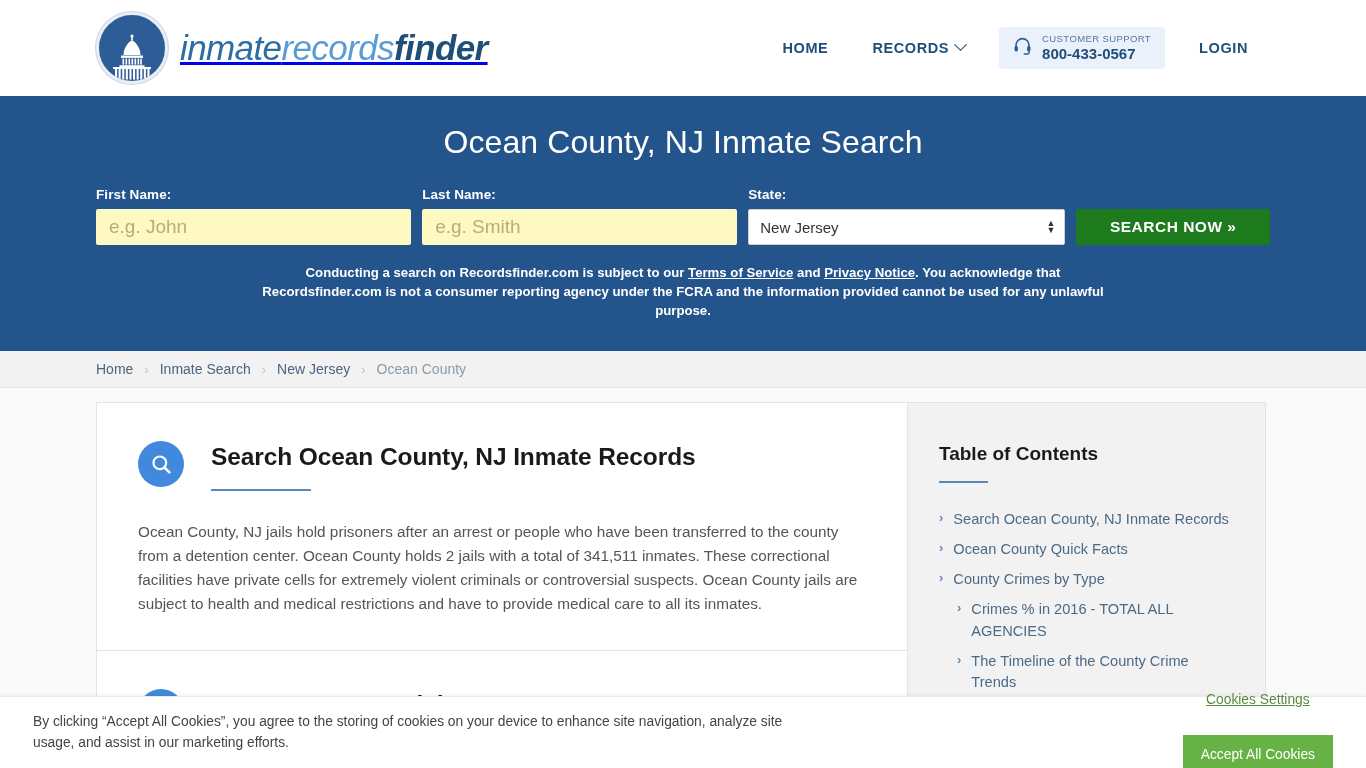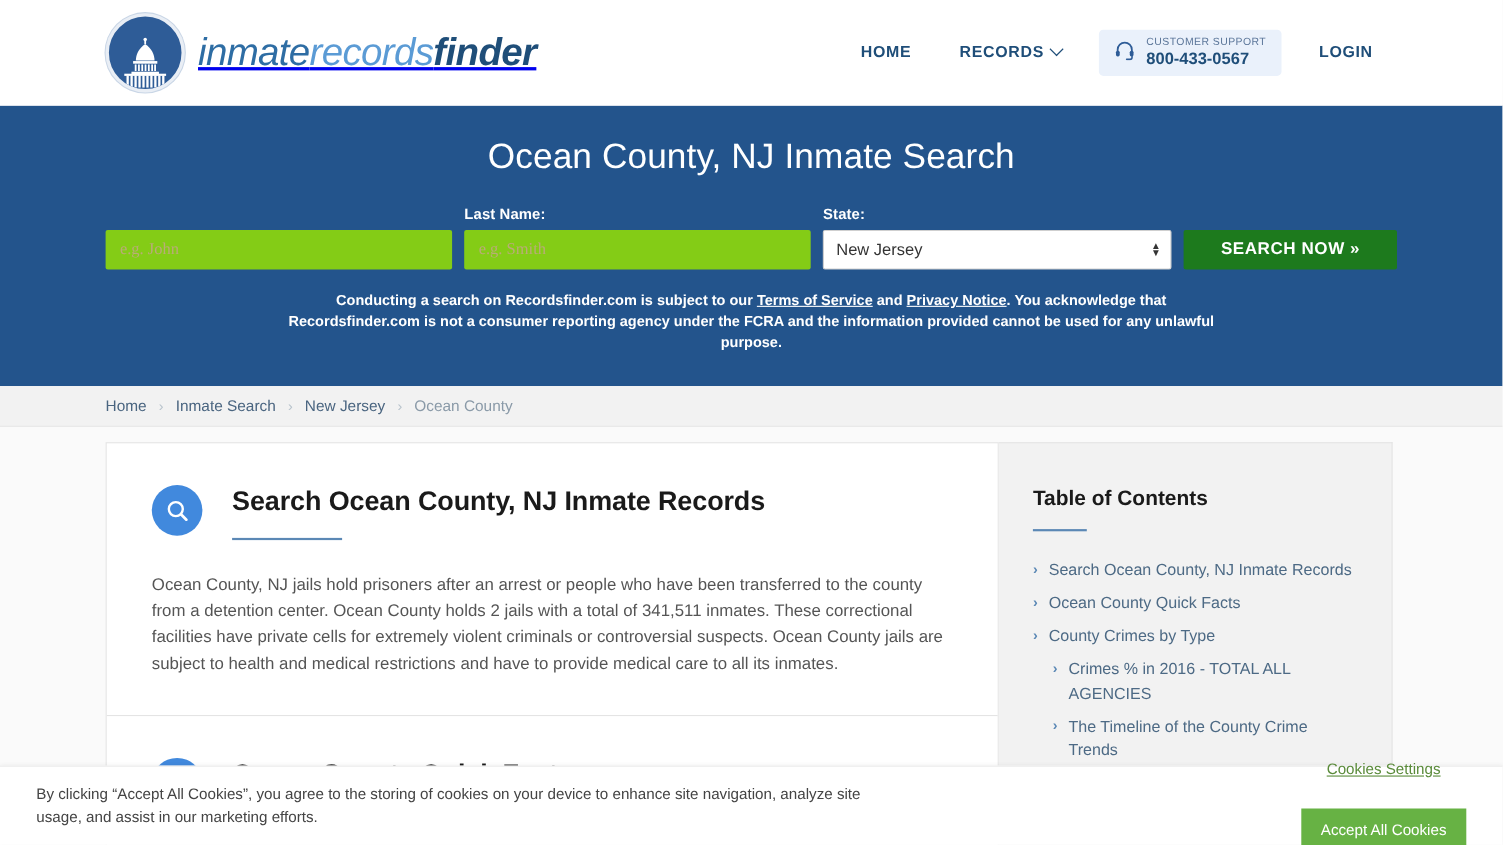--- a/index.html
+++ b/index.html
@@ -100,24 +100,24 @@
   .f-first { width: 318px; margin-right: 11px; }
   .f-last  { width: 318px; margin-right: 11px; }
   .f-state { width: 320px; margin-right: 11px; }
   .field-label {
     font-size: 13.5px; font-weight: 700; color: #ffffff;
     margin-bottom: 7px; letter-spacing: 0.1px;
   }
   .text-input {
     height: 36px;
     border: none;
-    background: #84cc16;
+    background: #fef9c3;
     padding: 0 13px;
-    font-size: 15px;
-    font-family: Liberation Serif, serif;
+    font-size: 19px;
+    font-family: Liberation Sans, sans-serif;
     color: #444;
     width: 100%;
     border-radius: 2px;
   }
   .text-input::placeholder { color: #b9ac77; }
   .select-wrap { position: relative; }
   .state-select {
     height: 36px;
     width: 100%;
     border: 1px solid #cfcfcf;
@@ -356,20 +356,21 @@
       <span>LOGIN</span>
     </a>
   </nav>
 </header>
 
 <section class="hero">
   <h1 class="hero-title">Ocean County, NJ Inmate Search</h1>
 
   <div class="search-row">
     <div class="field f-first">
+      <label class="field-label">First Name:</label>
       <input class="text-input" type="text" placeholder="e.g. John" style="">
     </div>
 
     <div class="field f-last">
       <label class="field-label">Last Name:</label>
       <input class="text-input" type="text" placeholder="e.g. Smith" style="">
     </div>
 
     <div class="field f-state">
       <label class="field-label">State:</label>

